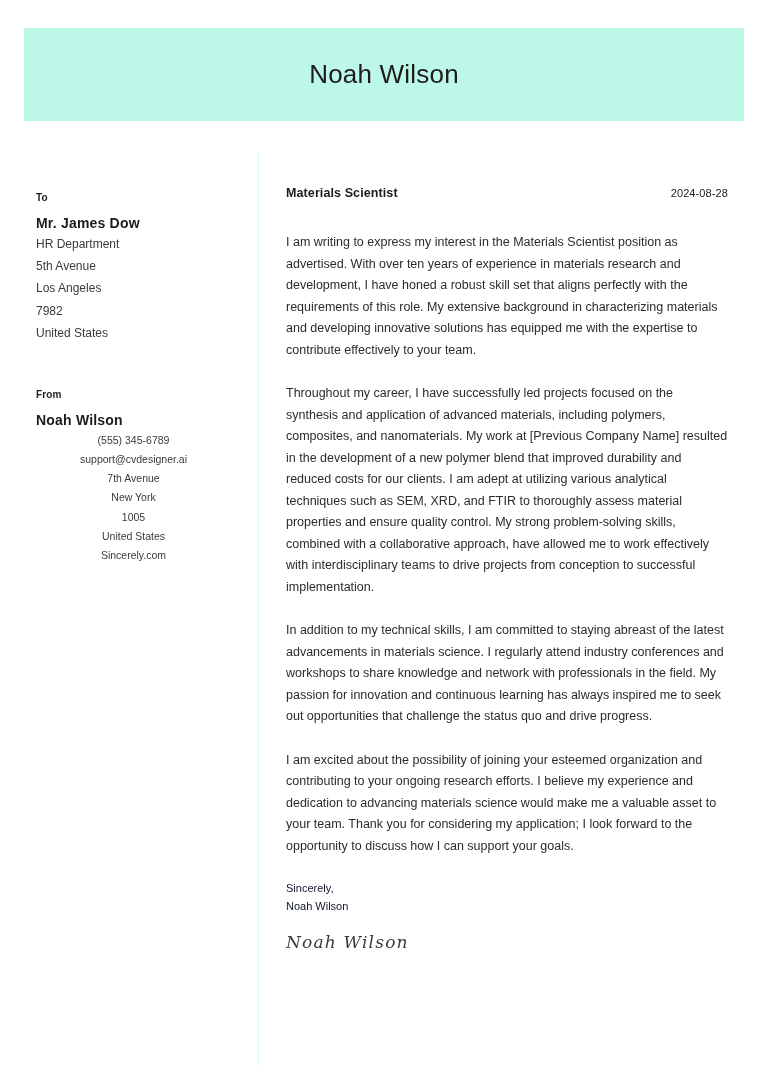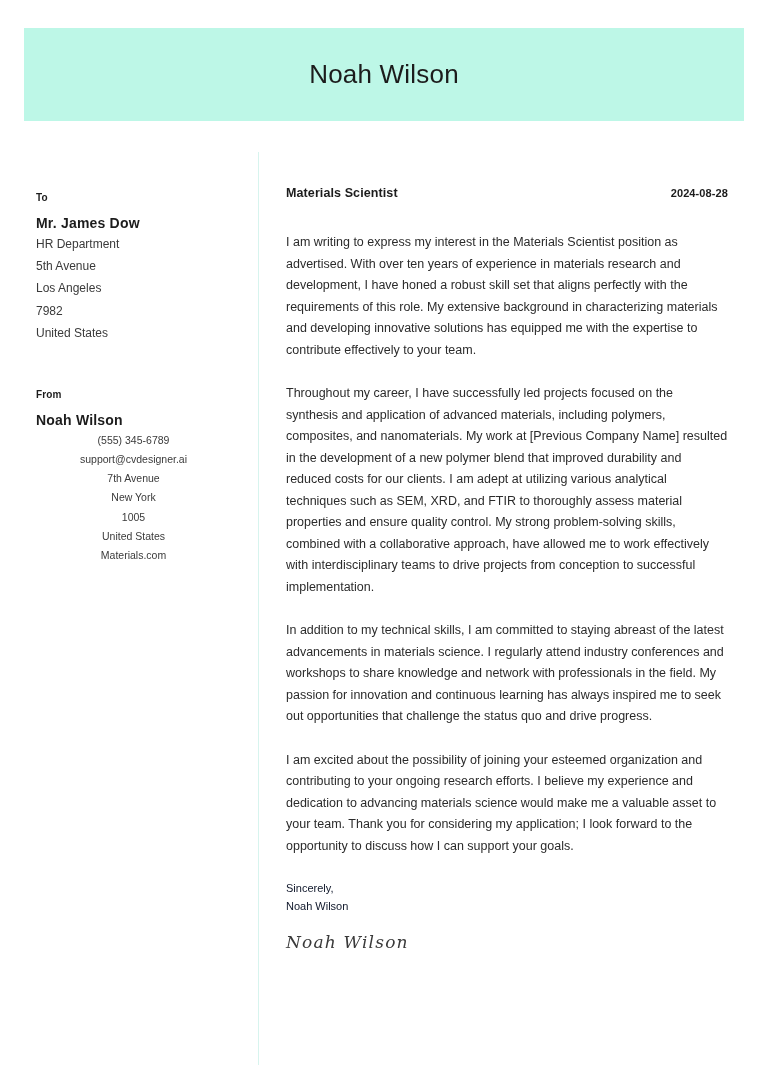--- a/index.html
+++ b/index.html
@@ -111,21 +111,21 @@
     margin-bottom: 32px;
   }
   .job-title {
     font-size: 12.5px;
     font-weight: bold;
     color: #1c1c1c;
     letter-spacing: 0.1px;
   }
   .letter-date {
     font-size: 11px;
-    font-weight: bold;
+    font-weight: normal;
     color: #1c1c1c;
     letter-spacing: 0.1px;
     margin-left: 36px;
   }
   .salutation {
     font-size: 12.5px;
     color: #2b2b2b;
     margin: 0 0 25px 0;
     line-height: 1.65;
   }
@@ -181,21 +181,21 @@
 
       <div class="from-block">
         <div class="side-heading">From</div>
         <div class="side-name">Noah Wilson</div>
         <div class="side-line small">(555) 345-6789</div>
         <div class="side-line small">support@cvdesigner.ai</div>
         <div class="side-line small">7th Avenue</div>
         <div class="side-line small">New York</div>
         <div class="side-line small">1005</div>
         <div class="side-line small">United States</div>
-        <div class="side-line small">Materials.com</div>
+        <div class="side-line small">Sincerely.com</div>
       </div>
 
     </div>
 
     <div class="letter">
 
       <div class="letter-top">
         <div class="job-title">Materials Scientist</div>
         <div class="letter-date">2024-08-28</div>
       </div>

